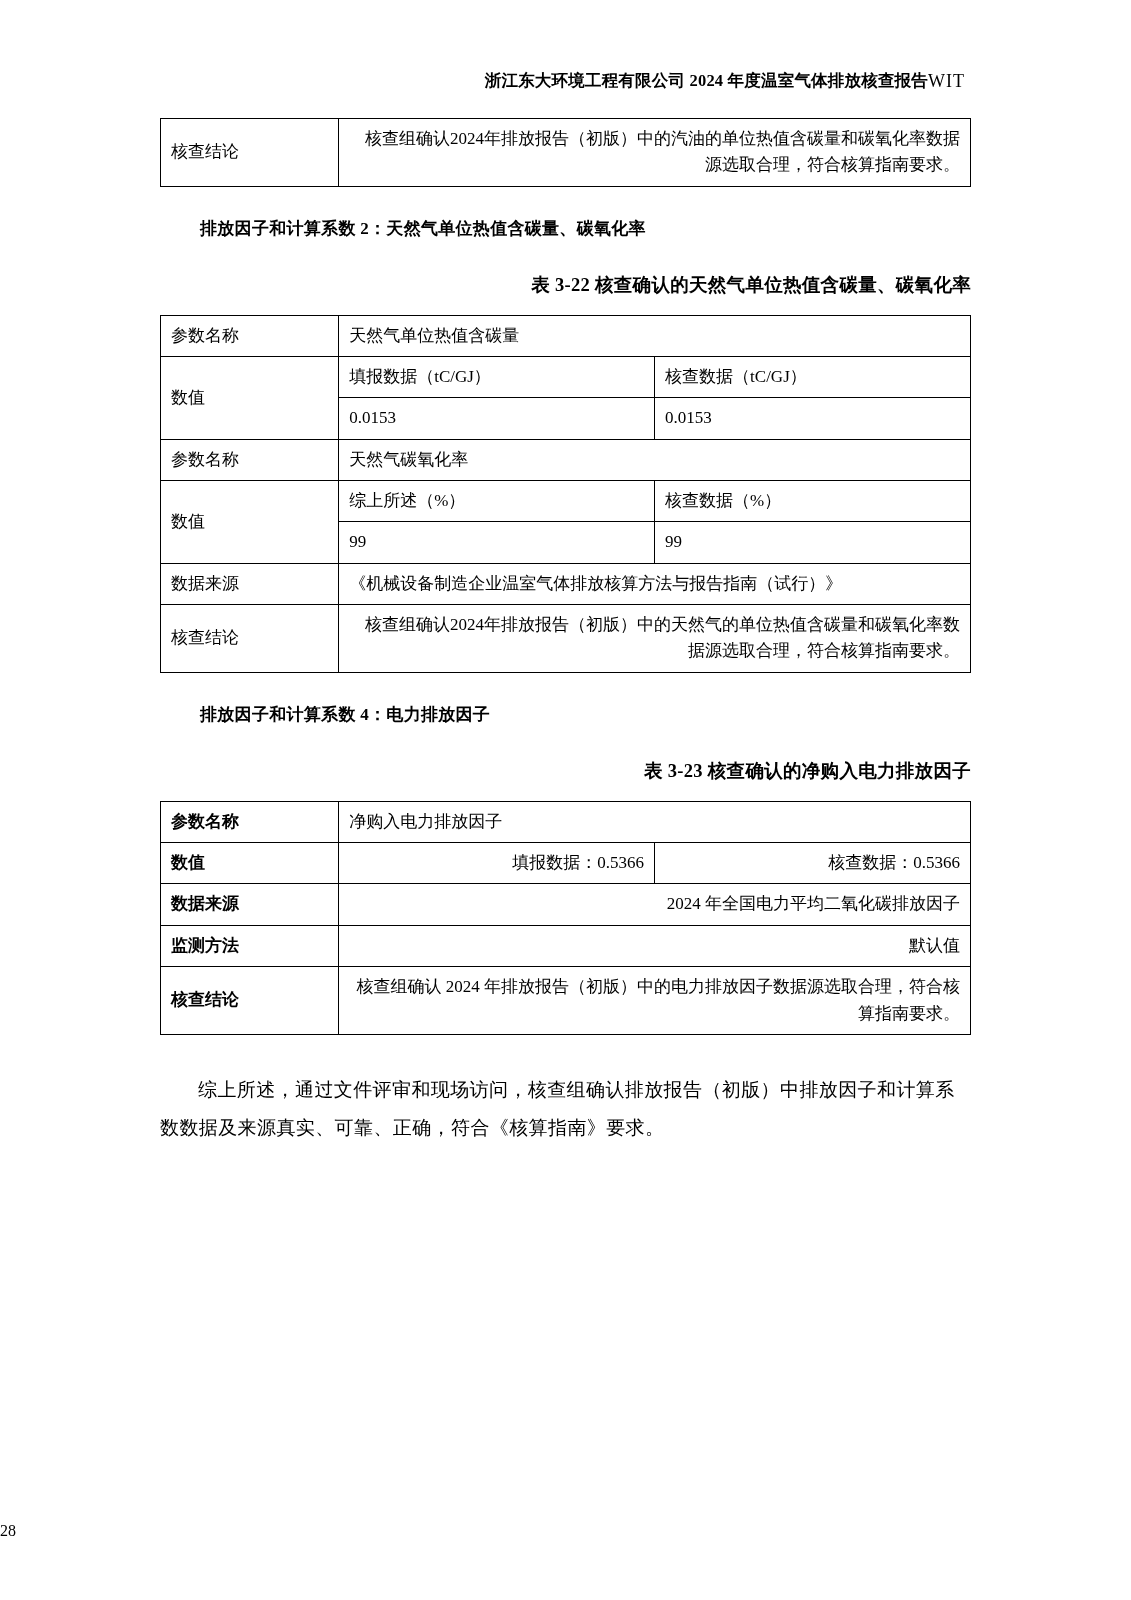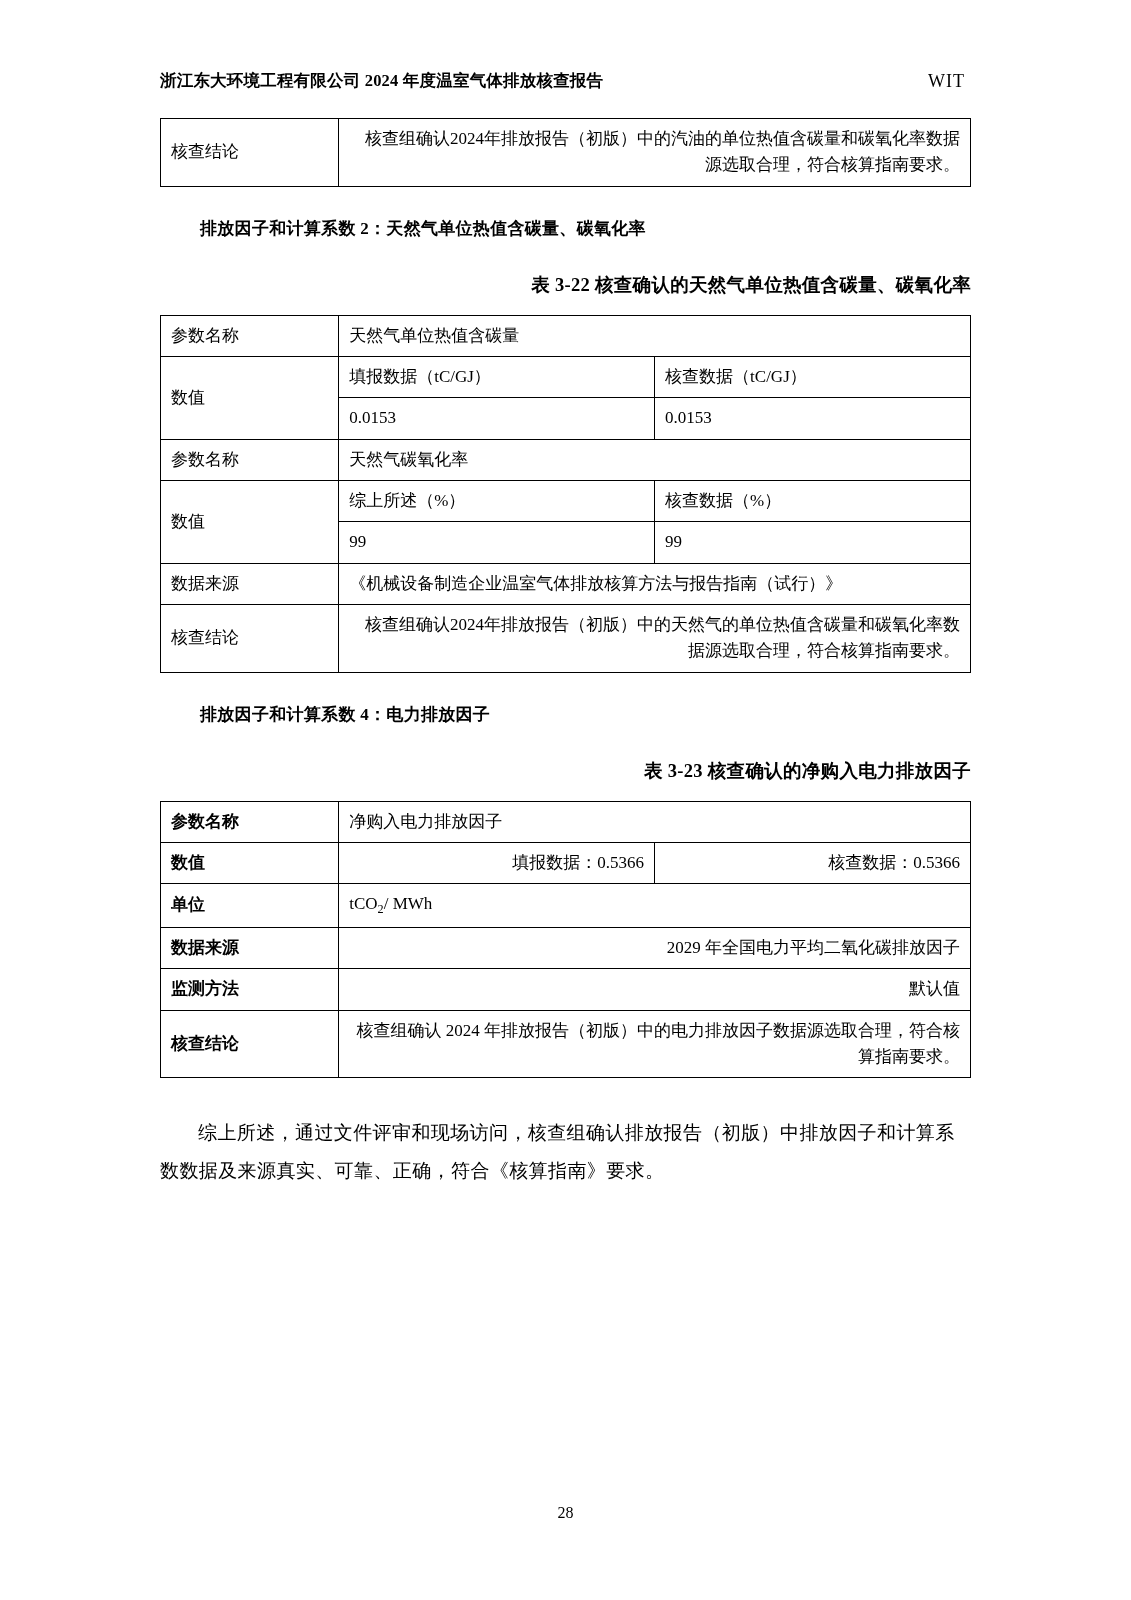--- a/index.html
+++ b/index.html
@@ -18,21 +18,21 @@
     width: 1131px;
     height: 1600px;
     box-sizing: border-box;
     padding: 70px 160px 0 160px;
     position: relative;
   }
   
   .header {
     display: flex;
     align-items: flex-end;
-    justify-content: space-between;
+    justify-content: flex-end;
     font-size: 16.5px;
     font-weight: bold;
     letter-spacing: 0.2px;
     padding-bottom: 4px;
   }
   .header .left {
     white-space: nowrap;
   }
   .header .right {
     font-family: "Liberation Serif", serif;
@@ -77,24 +77,24 @@
   }
   .para {
     font-size: 19px;
     line-height: 2.0;
     text-indent: 38px;
     margin-top: 36px;
     letter-spacing: 0.4px;
   }
   .footer-num {
     position: absolute;
-    bottom: 78px;
+    bottom: 60px;
     left: 0;
     width: 100%;
-    text-align: center;
+    text-align: left;
     font-size: 16px;
   }
   sub { font-size: 0.72em; }
 </style>
 </head>
 <body>
 
 <div class="page">
 
   <div class="header">
@@ -175,26 +175,22 @@
       <tr>
         <td class="ctr bold">参数名称</td>
         <td class="ctr" colspan="2">净购入电力排放因子</td>
       </tr>
       <tr>
         <td class="ctr bold">数值</td>
         <td class="lft">填报数据：0.5366</td>
         <td class="lft">核查数据：0.5366</td>
       </tr>
       <tr>
-        <td class="ctr bold">单位</td>
-        <td class="ctr" colspan="2"><span>tCO</span><sub>2</sub><span>/ MWh</span></td>
-      </tr>
-      <tr>
         <td class="ctr bold">数据来源</td>
-        <td class="lft" colspan="2">2029 年全国电力平均二氧化碳排放因子</td>
+        <td class="lft" colspan="2">2024 年全国电力平均二氧化碳排放因子</td>
       </tr>
       <tr>
         <td class="ctr bold">监测方法</td>
         <td class="lft" colspan="2">默认值</td>
       </tr>
       <tr>
         <td class="ctr bold">核查结论</td>
         <td class="lft" colspan="2">核查组确认 2024 年排放报告（初版）中的电力排放因子数据源选取合理，符合核算指南要求。</td>
       </tr>
     </tbody>

